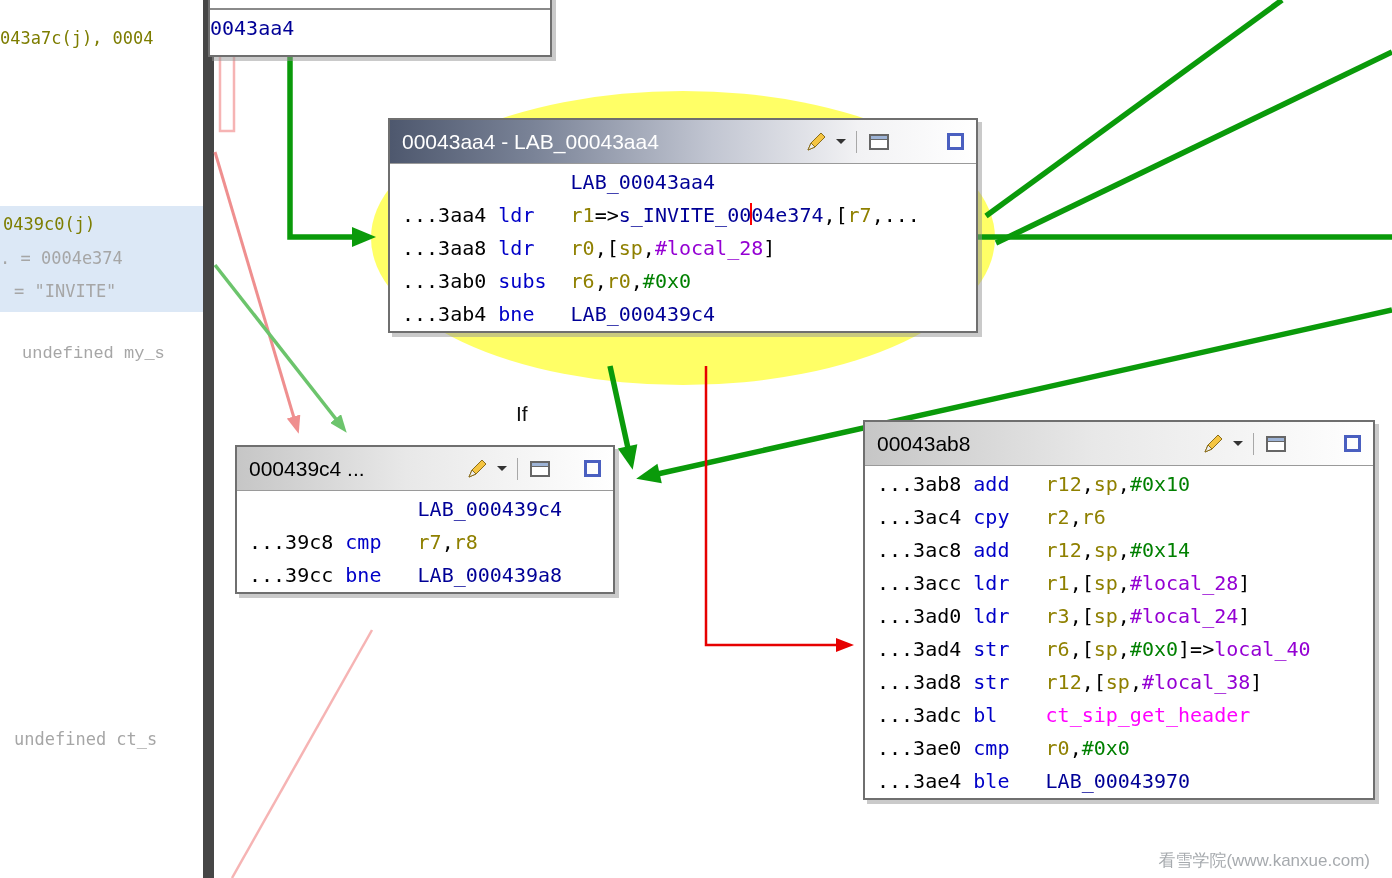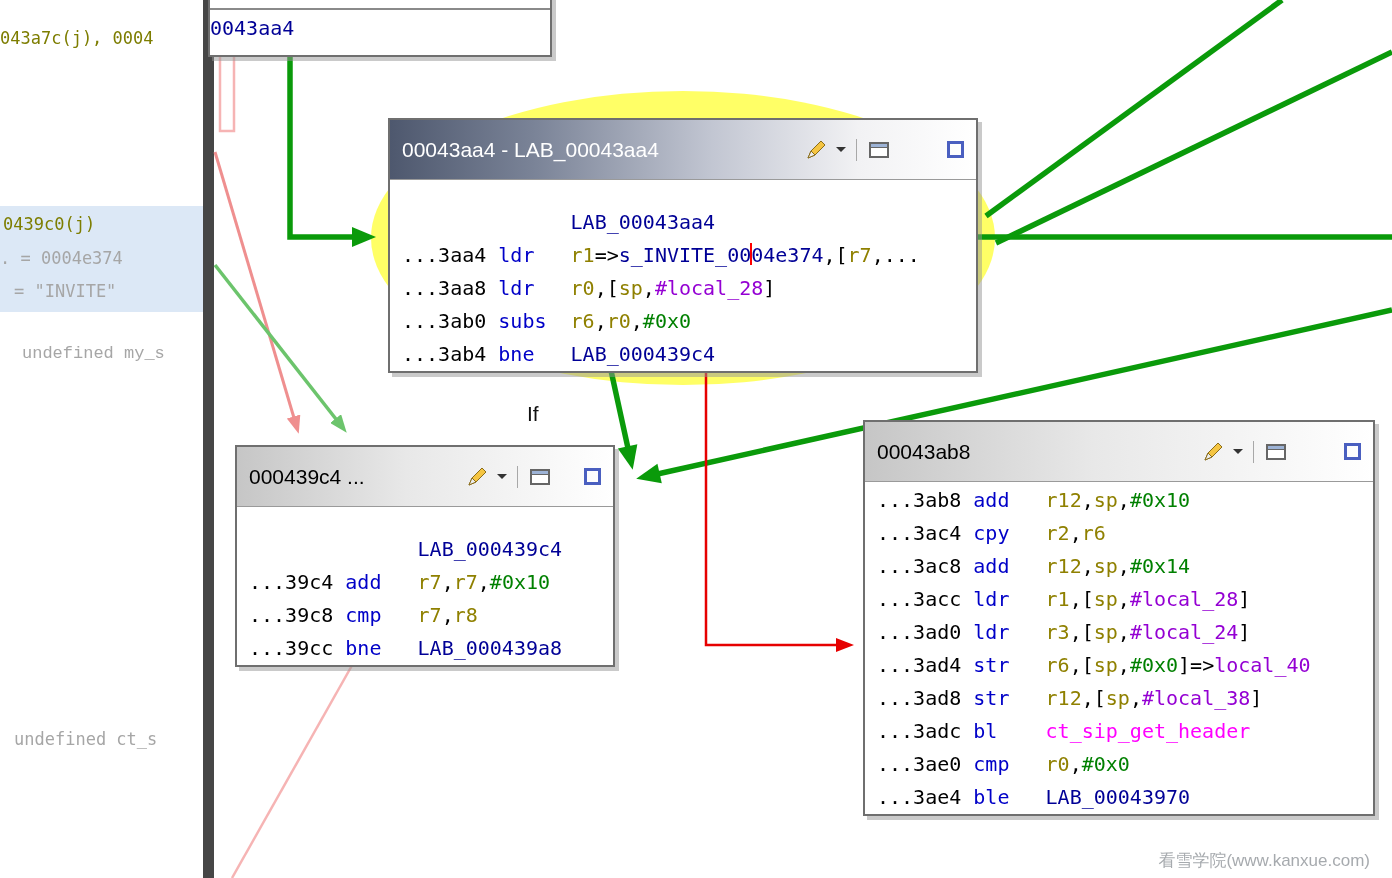--- a/index.html
+++ b/index.html
@@ -38,57 +38,57 @@
   .er{fill:none;stroke:var(--p-edge_red);stroke-width:2.5px;}
   .ep{fill:none;stroke:var(--p-edge_pink);stroke-width:3px;}
   .epg{fill:none;stroke:var(--p-edge_pale_green);stroke-width:3.5px;}
   .epl{fill:none;stroke:var(--p-edge_pink_light);stroke-width:2.5px;}
   .mfg{fill:var(--p-edge_green);} .mfr{fill:var(--p-edge_red);}
   .mfp{fill:var(--p-edge_pink);} .mfpg{fill:var(--p-edge_pale_green);}
 
   
   .block{position:absolute;background:#ffffff;border:2px solid #6f6f6f;
          box-shadow:4px 4px 0 rgba(150,150,150,0.5);z-index:5;}
-  .blk-title{height:60px;display:flex;align-items:center;padding:0 8px 0 12px;
+  .blk-title{height:44px;display:flex;align-items:center;padding:0 8px 0 12px;
              font-size:21px;border-bottom:1px solid #9a9a9a;}
   .main-title{background:linear-gradient(90deg,#4e586e 0%,#7b8498 25%,#c2c6d2 55%,#f2f2f4 80%,#ffffff 100%);
               color:#ffffff;}
   .plain-title{background:linear-gradient(90deg,#c6c6c6 0%,#e8e8e8 45%,#ffffff 100%);color:#000000;}
   .blk-title-text{white-space:pre;}
   .tb-icons{margin-left:auto;display:flex;align-items:center;gap:6px;}
   .gap-lg{width:38px;} .gap-sm{width:14px;}
   .icn{display:inline-flex;align-items:center;justify-content:center;width:26px;height:26px;cursor:pointer;}
   .icn-caret{width:12px;}
   .icn-caret::after{content:"";display:block;width:0;height:0;border:5px solid transparent;
                     border-top-color:#333;margin-top:5px;}
   .tb-sep{width:1px;height:22px;background:#a8a8a8;margin:0 3px;}
   .win-box{width:20px;height:16px;border:2px solid #666;background:#fff;display:block;}
   .win-bar{display:block;height:4px;background:#9db3d6;border-bottom:1px solid #666;}
   .sel-box{width:17px;height:17px;border:3px solid #4a5fc0;background:transparent;display:block;}
 
   .asm-body{padding-top:2px;}
   .asm-row{font-family:"DejaVu Sans Mono",monospace;font-size:20px;line-height:33px;
            white-space:pre;padding-left:12px;cursor:default;}
-  .asm-label{color:var(--p-label);padding-left:calc(12px + 14ch);margin-top:24px;}
+  .asm-label{color:var(--p-label);padding-left:calc(12px + 14ch);}
   .tk-addr{color:var(--p-addr);} .tk-mn{color:var(--p-mnemonic);}
   .tk-reg{color:var(--p-register);} .tk-num{color:var(--p-scalar);}
   .tk-loc{color:var(--p-local);} .tk-fn{color:var(--p-function);}
   .tk-lab{color:var(--p-label);} .tk-pl{color:#000;}
   .tk-cursor{display:inline-block;width:2px;height:22px;background:var(--p-cursor_red);
              vertical-align:-3px;margin:0 -1px;}
 
   .blk-main{left:388px;top:118px;width:590px;}
   .blk-left{left:235px;top:445px;width:380px;}
   .blk-right{left:863px;top:420px;width:512px;}
   .blk-top-partial{left:208px;top:-6px;width:344px;height:63px;}
   .tp-line{height:14px;border-bottom:2px solid #8a8a8a;}
   .tp-text{font-family:"DejaVu Sans Mono",monospace;font-size:20px;line-height:36px;
            color:var(--p-label);white-space:pre;}
 
-  .if-label{position:absolute;left:516px;top:402px;font-size:21px;color:#111;z-index:5;margin-left:11px;}
+  .if-label{position:absolute;left:516px;top:402px;font-size:21px;color:#111;z-index:5;}
   .watermark{position:absolute;right:22px;bottom:6px;z-index:6;font-size:17px;
              color:rgba(150,155,160,0.85);text-align:center;}
 </style>
 </head>
 <body>
 
 <div class="sel-band"></div>
 <div class="listing-line ll0 tone-olive">043a7c(j), 0004</div>
 <div class="listing-line ll1 tone-olive">0439c0(j)</div>
 <div class="listing-line ll2 tone-gray">. = 0004e374</div>
@@ -184,21 +184,20 @@
           </span>
         </span>
       <span class="gap-sm"></span>
       <span class="icn">
           <span class="sel-box"></span>
         </span>
     </span>
   </div>
   <div class="asm-body">
     <div class="asm-row asm-label">LAB_000439c4</div>
-    <div class="asm-row"><span class="tk-addr">...39c4 </span><span class="tk-mn">add   </span><span class="tk-reg">r7</span><span class="tk-pl">,</span><span class="tk-reg">r7</span><span class="tk-pl">,</span><span class="tk-num">#0x10</span></div>
     <div class="asm-row"><span class="tk-addr">...39c8 </span><span class="tk-mn">cmp   </span><span class="tk-reg">r7</span><span class="tk-pl">,</span><span class="tk-reg">r8</span></div>
     <div class="asm-row"><span class="tk-addr">...39cc </span><span class="tk-mn">bne   </span><span class="tk-lab">LAB_000439a8</span></div>
   </div>
 </div>
 
 <div class="block blk-right">
   <div class="blk-title plain-title">
     <span class="blk-title-text">00043ab8</span>
     <span class="tb-icons">
       <span class="icn">

